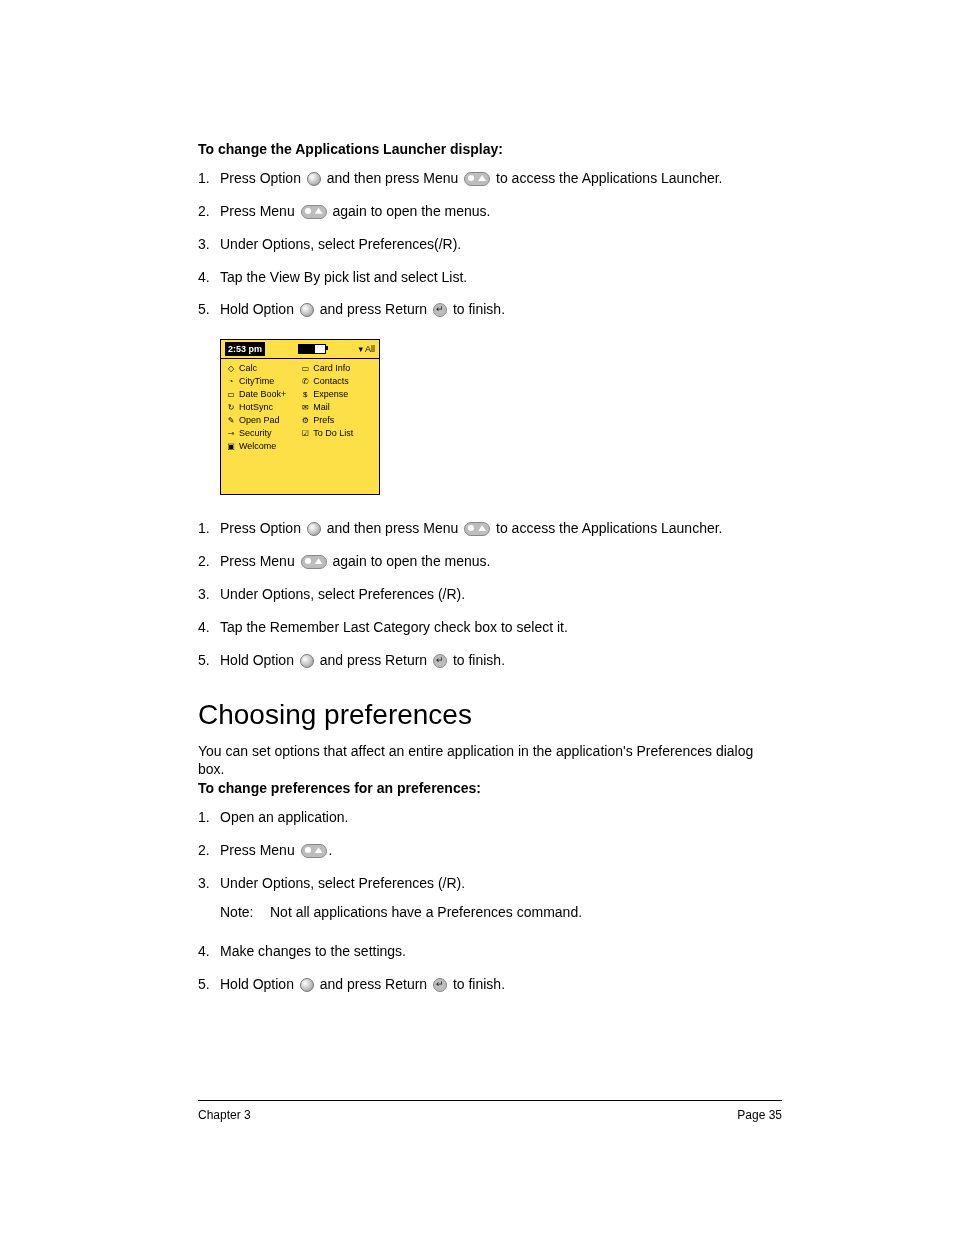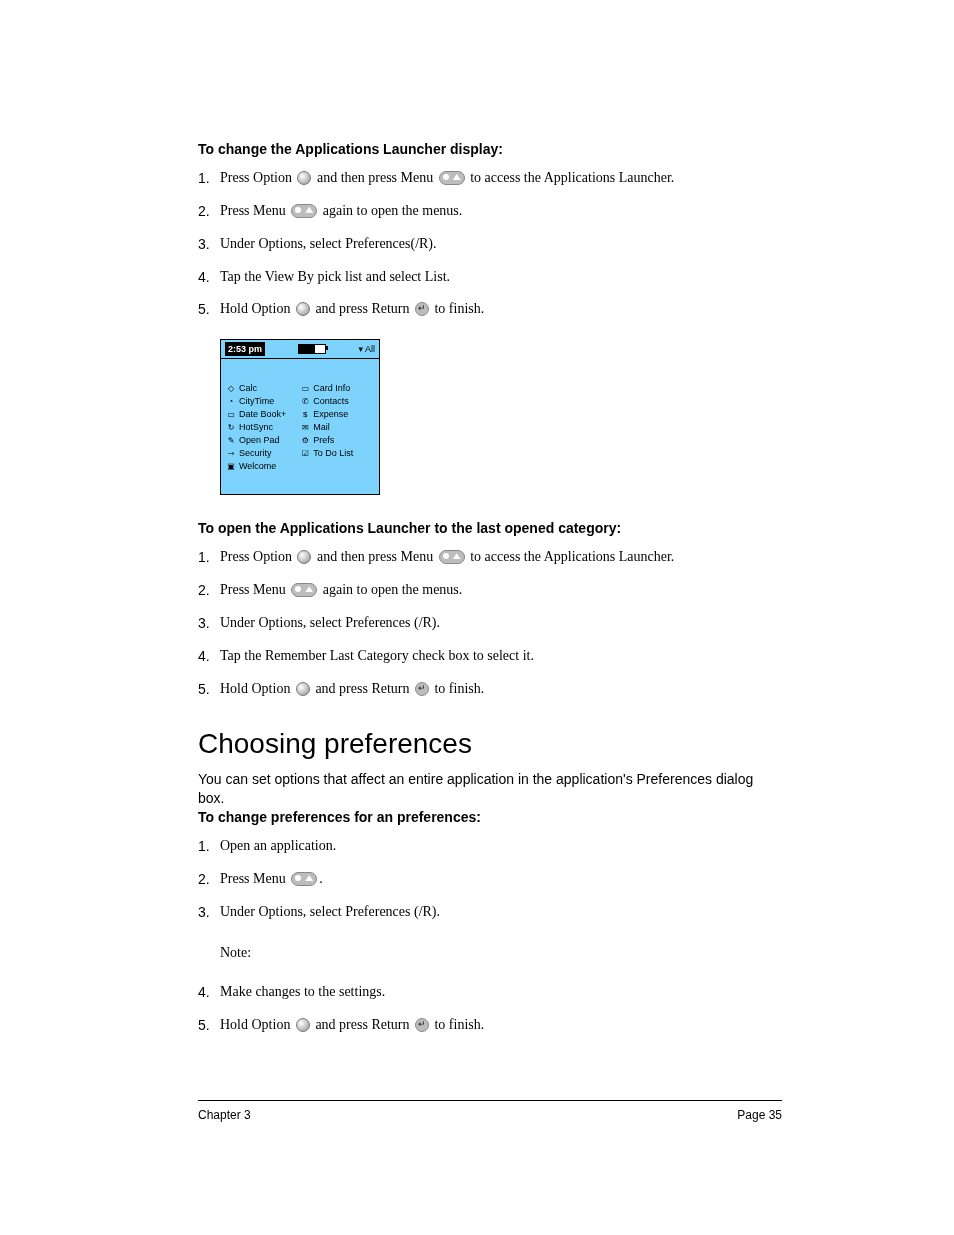--- a/index.html
+++ b/index.html
@@ -32,21 +32,20 @@
     display: flex;
     align-items: flex-start;
     margin-bottom: 14px;
   }
   ol.steps > li .num {
     width: 22px;
     flex: 0 0 22px;
   }
   ol.steps > li .body {
     flex: 1;
-    font-family: Liberation Serif, serif;
   }
   .icon {
     display: inline-block;
     vertical-align: -3px;
     margin: 0 2px;
   }
   .option-icon {
     width: 12px; height: 12px;
     border-radius: 50%;
     background: radial-gradient(circle at 35% 35%, #fff 0%, #bbb 60%, #888 100%);
@@ -92,41 +91,40 @@
 
   .h1 {
     font-size: 28px;
     font-weight: normal;
     margin: 26px 0 8px 0;
   }
   .intro {
   }
   .note-row {
     display: flex;
-    margin-top: 22px;
+    margin-top: 10px;
     margin-bottom: 6px;
   }
   .note-row .note-label {
     width: 50px;
     flex: 0 0 50px;
   }
 
   
   .fig {
     width: 160px;
     height: 156px;
     border: 1px solid #000;
     margin: 0 0 24px 22px;
-    background: #7dd3fc;
+    background: #fde047;
     font-family: "Courier New", monospace;
     font-size: 9px;
     box-sizing: border-box;
     display: flex;
     flex-direction: column;
-    gap: 20px;
   }
   .fig .bar {
     display: flex;
     align-items: center;
     justify-content: space-between;
     padding: 2px 4px;
     border-bottom: 1px solid #000;
   }
   .fig .bar .time {
     background: #000;
@@ -286,21 +284,20 @@
             <span>Prefs</span>
           </div>
         <div class="app">
             <span class="ic">☑</span>
             <span>To Do List</span>
           </div>
       </div>
     </div>
   </div>
 
-  <div class="section-title">To open the Applications Launcher to the last opened category:</div>
   <ol class="steps">
     <li>
       <span class="num">1.</span>
       <span class="body">
         <span>Press Option </span><span class="icon option-icon"></span><span> and then press Menu </span><span class="icon menu-icon"></span><span> to access the Applications Launcher.</span>
       </span>
     </li>
     <li>
       <span class="num">2.</span>
       <span class="body">
@@ -337,20 +334,21 @@
       <span class="body">
         <span>Press Menu </span><span class="icon menu-icon"></span><span>.</span>
       </span>
     </li>
     <li>
       <span class="num">3.</span>
       <span class="body">
         <span>Under Options, select Preferences (/R).</span>
         <div class="note-row">
           <span class="note-label">Note:</span>
+          <span>Not all applications have a Preferences command.</span>
         </div>
       </span>
     </li>
     <li>
       <span class="num">4.</span>
       <span class="body">Make changes to the settings.</span>
     </li>
     <li>
       <span class="num">5.</span>
       <span class="body">

